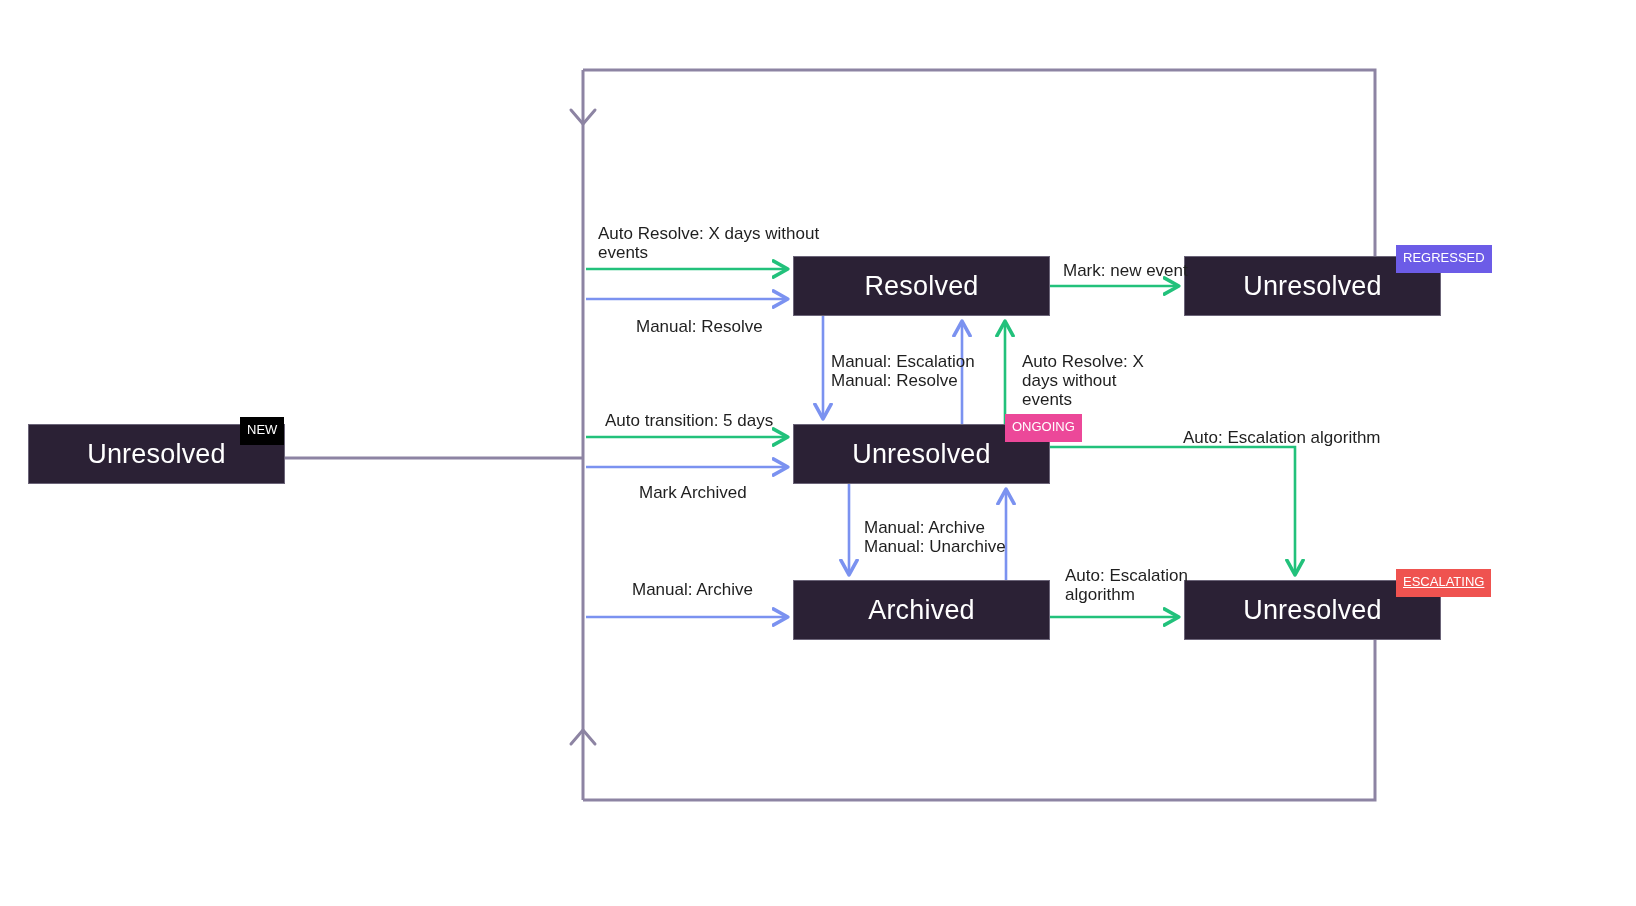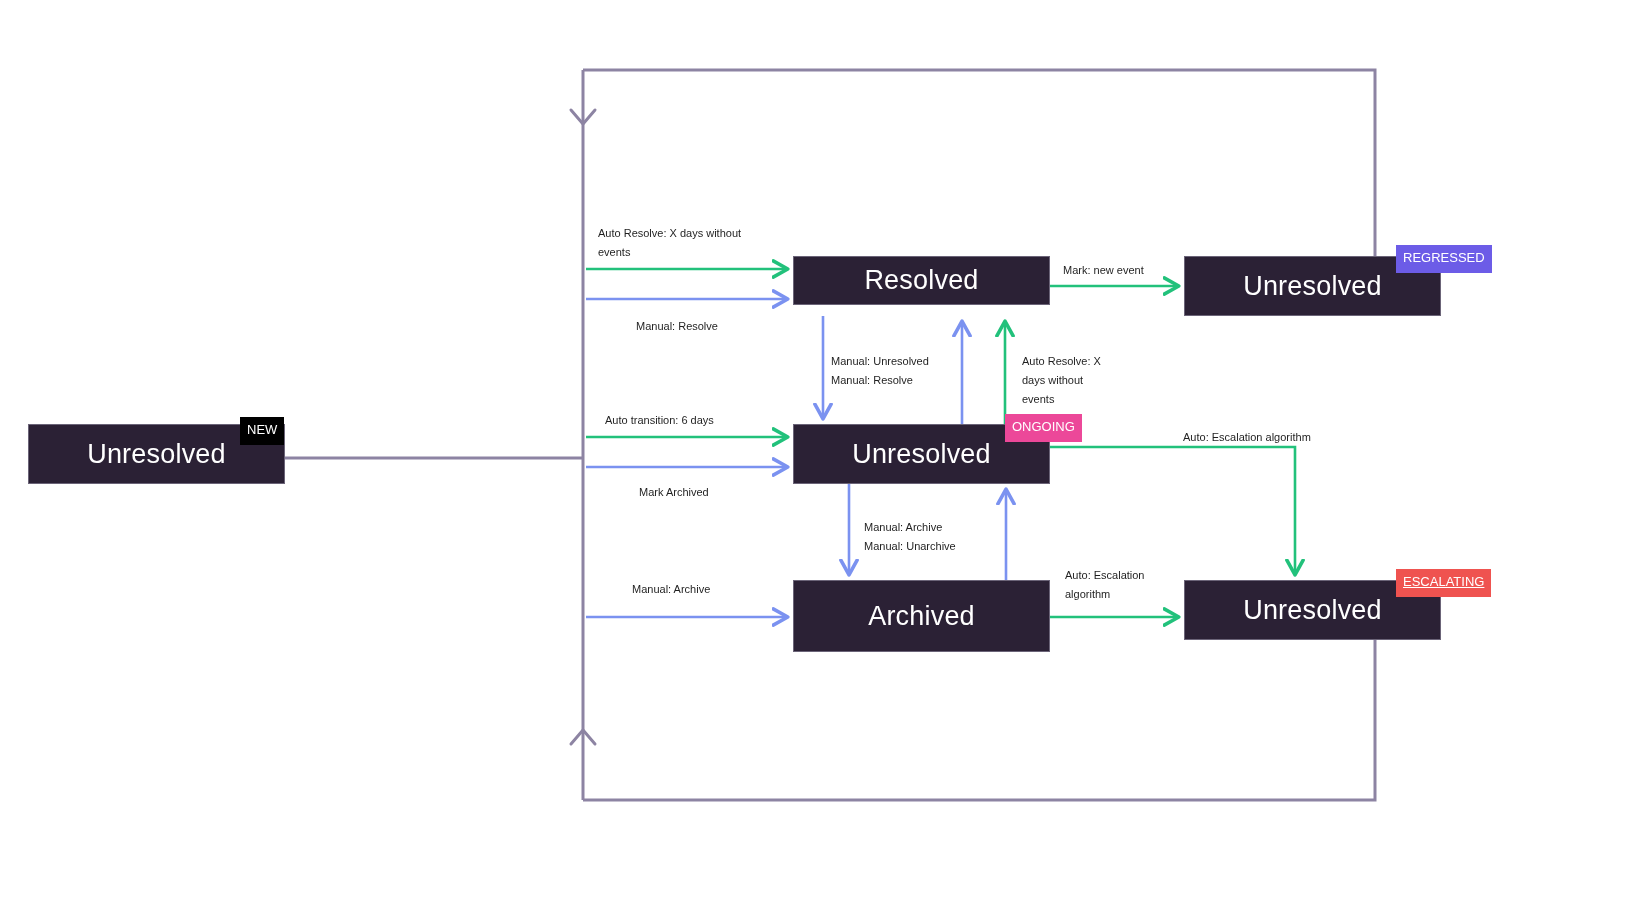--- a/index.html
+++ b/index.html
@@ -44,21 +44,21 @@
     color: #ffffff;
     font-size: 13px;
     line-height: 1;
     padding: 6px 7px 9px 7px;
     white-space: nowrap;
     box-sizing: border-box;
   }
   .edge-label {
     position: absolute;
     color: #1f1f1f;
-    font-size: 11px;
+    font-size: 17px;
     line-height: 19px;
     white-space: pre;
     text-align: left;
   }
 </style>
 </head>
 <body>
 
 <div id="canvas">
 
@@ -111,33 +111,33 @@
 
     <path d="M 849 484 L 849 574" fill="none" stroke="#7b92f0" stroke-width="2.6" marker-end="url(#ah-blue)"></path>
 
     <path d="M 1006 580 L 1006 490" fill="none" stroke="#7b92f0" stroke-width="2.6" marker-end="url(#ah-blue)"></path>
   </svg>
 
   <div class="node" style="left:28px; top:424px; width:257px; height:60px;">
     <span>Unresolved</span>
   </div>
 
-  <div class="node" style="left:793px; top:256px; width:257px; height:49px;">
+  <div class="node" style="left:793px; top:256px; width:257px; height:60px;">
     <span>Resolved</span>
   </div>
 
   <div class="node" style="left:1184px; top:256px; width:257px; height:60px;">
     <span>Unresolved</span>
   </div>
 
   <div class="node" style="left:793px; top:424px; width:257px; height:60px;">
     <span>Unresolved</span>
   </div>
 
-  <div class="node" style="left:793px; top:580px; width:257px; height:72px;">
+  <div class="node" style="left:793px; top:580px; width:257px; height:60px;">
     <span>Archived</span>
   </div>
 
   <div class="node" style="left:1184px; top:580px; width:257px; height:60px;">
     <span>Unresolved</span>
   </div>
 
   <div class="badge" style="left:240px; top:417px; background:#000000;">
     <span>NEW</span>
   </div>
@@ -154,28 +154,28 @@
     <span>ESCALATING</span>
   </div>
 
   <div class="edge-label" style="left:598px; top:224px;">Auto Resolve: X days without
 events</div>
 
   <div class="edge-label" style="left:636px; top:317px;">Manual: Resolve</div>
 
   <div class="edge-label" style="left:1063px; top:261px;">Mark: new event</div>
 
-  <div class="edge-label" style="left:831px; top:352px;">Manual: Unresolved
+  <div class="edge-label" style="left:831px; top:352px;">Manual: Escalation
 Manual: Resolve</div>
 
   <div class="edge-label" style="left:1022px; top:352px;">Auto Resolve: X
 days without
 events</div>
 
-  <div class="edge-label" style="left:605px; top:411px;">Auto transition: 6 days</div>
+  <div class="edge-label" style="left:605px; top:411px;">Auto transition: 5 days</div>
 
   <div class="edge-label" style="left:1183px; top:428px;">Auto: Escalation algorithm</div>
 
   <div class="edge-label" style="left:639px; top:483px;">Mark Archived</div>
 
   <div class="edge-label" style="left:864px; top:518px;">Manual: Archive
 Manual: Unarchive</div>
 
   <div class="edge-label" style="left:632px; top:580px;">Manual: Archive</div>
 

